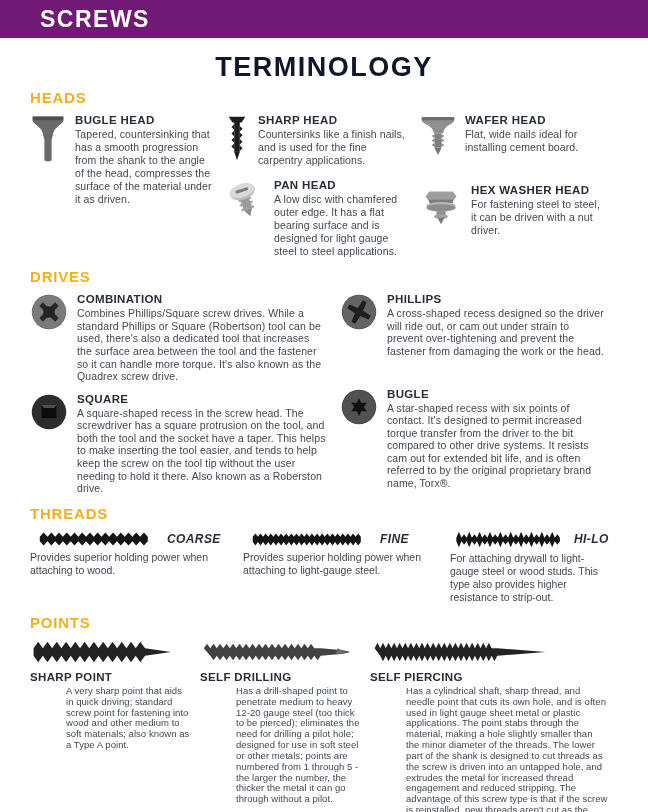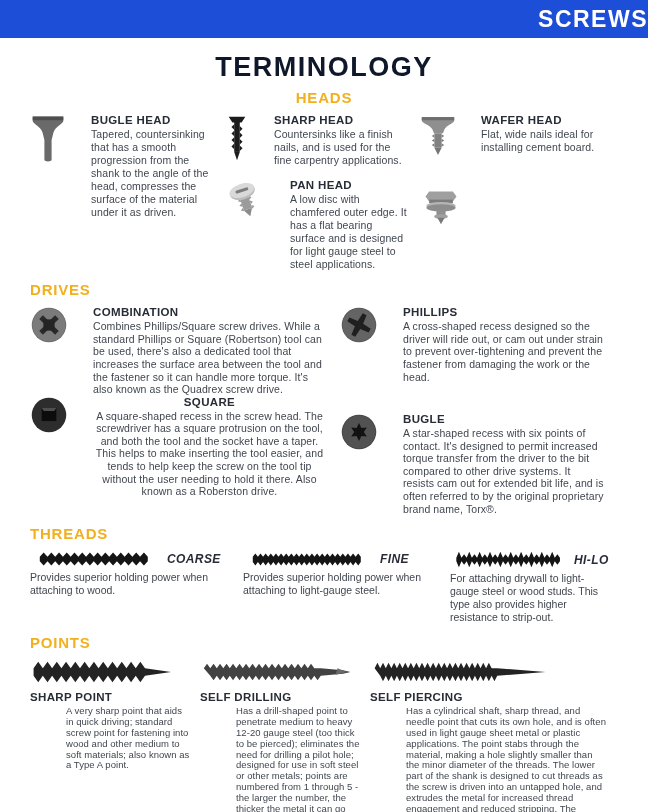--- a/index.html
+++ b/index.html
@@ -1,41 +1,41 @@
 <!DOCTYPE html>
 <html><head>
 <meta charset="utf-8">
 <style>
   html,body{margin:0;padding:0;background:#ffffff;}
   .page{
     position:relative;width:648px;height:812px;overflow:hidden;background:#fff;
     font-family:"Liberation Sans","DejaVu Sans",sans-serif;color:#3f4450;
   }
-  .topbar{height:38px;background:#1d4ed8;display:flex;align-items:center;padding-left:40px;box-sizing:border-box;justify-content:flex-end;}
+  .topbar{height:38px;background:#701a75;display:flex;align-items:center;padding-left:40px;box-sizing:border-box;}
   .topbar .brand{color:#fff;font-size:23px;font-weight:bold;letter-spacing:1.5px;}
   .page-title{text-align:center;font-size:27px;font-weight:800;color:#0f172a;letter-spacing:1.5px;margin:14px 0 6px 0;}
   .content{padding:0 30px;box-sizing:border-box;}
   .sec-heading{color:#f2b01e;font-size:15px;font-weight:bold;letter-spacing:.8px;margin:10px 0 8px 0;}
-  .sec-heading.first{margin-top:6px;text-align:center;}
-  
-  .item{display:flex;gap:25px;align-items:flex-start;}
+  .sec-heading.first{margin-top:6px;}
+  
+  .item{display:flex;gap:9px;align-items:flex-start;}
   .item .icon{flex:0 0 auto;}
   .item-title{font-size:11.5px;font-weight:bold;color:#282c36;letter-spacing:.35px;margin-bottom:2px;}
   .item-desc{font-size:10.5px;line-height:1.24;color:#41464f;letter-spacing:.1px;}
   
   .heads-grid{display:grid;grid-template-columns:195px 195px 1fr;}
   .stack{display:flex;flex-direction:column;}
   .heads-grid .item{padding-right:12px;}
   .mt-col2{margin-top:12px;}
   .mt-col3{margin-top:26px;}
   
   .drives-grid{display:grid;grid-template-columns:310px 1fr;}
   .drives-grid .item{padding-right:14px;}
   .drives-grid .item-desc{line-height:1.2;}
-  .mt-square{text-align:center;}
+  .mt-square{margin-top:10px;}
   .mt-star{margin-top:30px;}
   
   .threads-grid{display:grid;grid-template-columns:213px 207px 1fr;}
   .thread-head{display:flex;align-items:center;gap:6px;margin-bottom:3px;font-style:italic;}
   .thread-label{font-size:12px;font-weight:bold;color:#282c36;letter-spacing:.4px;}
   .thread-desc{font-size:10.5px;line-height:1.24;color:#41464f;padding-right:14px;}
   
   .points-grid{display:grid;grid-template-columns:170px 170px 1fr;}
   .point-img{height:26px;margin-bottom:6px;display:flex;align-items:center;}
   .point-title{font-size:11.5px;font-weight:bold;color:#282c36;letter-spacing:.35px;margin-bottom:3px;}
@@ -130,20 +130,24 @@
             <svg width="42" height="44" viewBox="0 0 46 46">
               <path d="M10 7L36 7L40 12.5L36 18L10 18L6 12.5Z" fill="#9f9f9f"></path>
               <rect x="10" y="16" width="26" height="4" fill="#7d7d7d"></rect>
               <ellipse cx="23" cy="23" rx="16" ry="4.5" fill="#b5b5b5"></ellipse>
               <ellipse cx="23" cy="25" rx="16" ry="4" fill="#8d8d8d"></ellipse>
               <rect x="18" y="27" width="10" height="7" fill="#909090"></rect>
               <ellipse cx="23" cy="34.5" rx="7.5" ry="2.6" fill="#a0a0a0"></ellipse>
               <path d="M19 36h8l-4 7z" fill="#7a7a7a"></path>
             </svg>
           </span>
+          <div>
+            <div class="item-title">HEX WASHER HEAD</div>
+            <div class="item-desc">For fastening steel to steel, it can be driven with a nut driver.</div>
+          </div>
         </div>
       </div>
     </div>
 
     <div class="sec-heading">DRIVES</div>
 
     <div class="drives-grid">
 
       <div class="stack">
         <div class="item">

